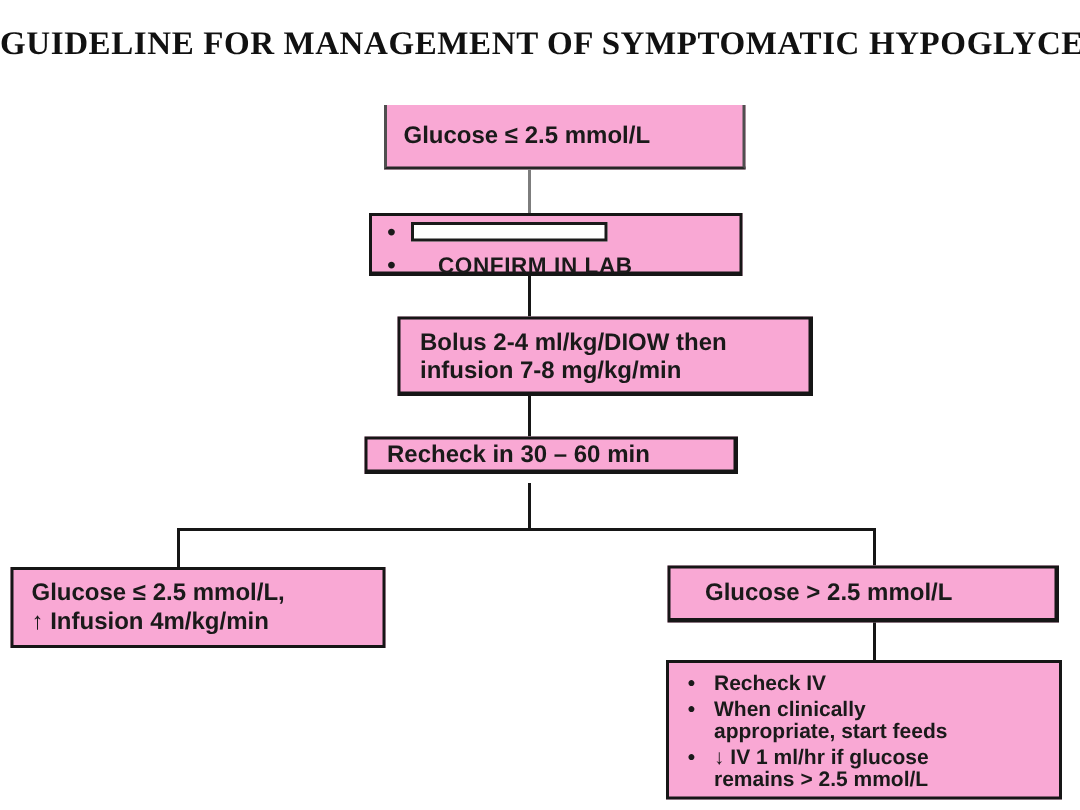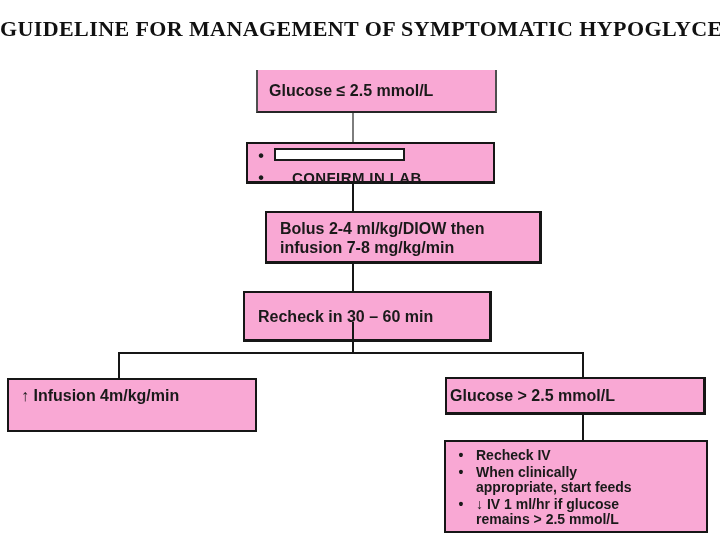--- a/index.html
+++ b/index.html
@@ -42,32 +42,32 @@
     left:246px;top:142px;width:249px;height:42px;
     border-width:2px 2px 3px 2px;
   }
   #box-bolus{
     left:232px;top:211px;width:277px;height:53px;
     border-width:2px 3px 3px 2px;
     padding:6px 0 0 13px;
     margin-left:33px;
   }
   #box-recheck{
-    left:243px;top:291px;width:249px;height:51px;
+    left:243px;top:291px;width:249px;height:25px;
     border-width:2px 3px 3px 2px;
     display:flex;align-items:center;padding-left:13px;
   }
   #box-low{
     left:7px;top:378px;width:250px;height:54px;
     padding:6px 0 0 12px;
   }
   #box-high{
     left:445px;top:377px;width:261px;height:38px;
     border-width:2px 3px 3px 2px;
-    display:flex;align-items:center;padding-left:3px;
+    display:flex;align-items:center;padding-left:23px;
   }
   #box-continue{
     left:444px;top:440px;width:264px;height:93px;
     padding-top:6px;
     font-size:14px;line-height:15.5px;
   }
   
   .conn{position:absolute;background:#161616;}
   #conn-start-confirm{left:352px;top:113px;width:2px;height:29px;background:#7d7d7d;}
   #conn-confirm-bolus{left:352px;top:182px;width:2px;height:29px;}
@@ -136,20 +136,21 @@
   <div class="box" id="box-recheck">
     <span class="txt">Recheck in 30 – 60 min</span>
   </div>
 
   <div class="conn" id="conn-recheck-branch"></div>
   <div class="conn" id="branch-horizontal"></div>
   <div class="conn" id="branch-left-drop"></div>
   <div class="conn" id="branch-right-drop"></div>
 
   <div class="box" id="box-low">
+    <span class="txt">Glucose ≤ 2.5 mmol/L,</span>
     <span class="txt">↑ Infusion 4m/kg/min</span>
   </div>
 
   <div class="box" id="box-high">
     <span class="txt">Glucose &gt; 2.5 mmol/L</span>
   </div>
 
   <div class="conn" id="conn-high-continue"></div>
 
   <div class="box" id="box-continue">

